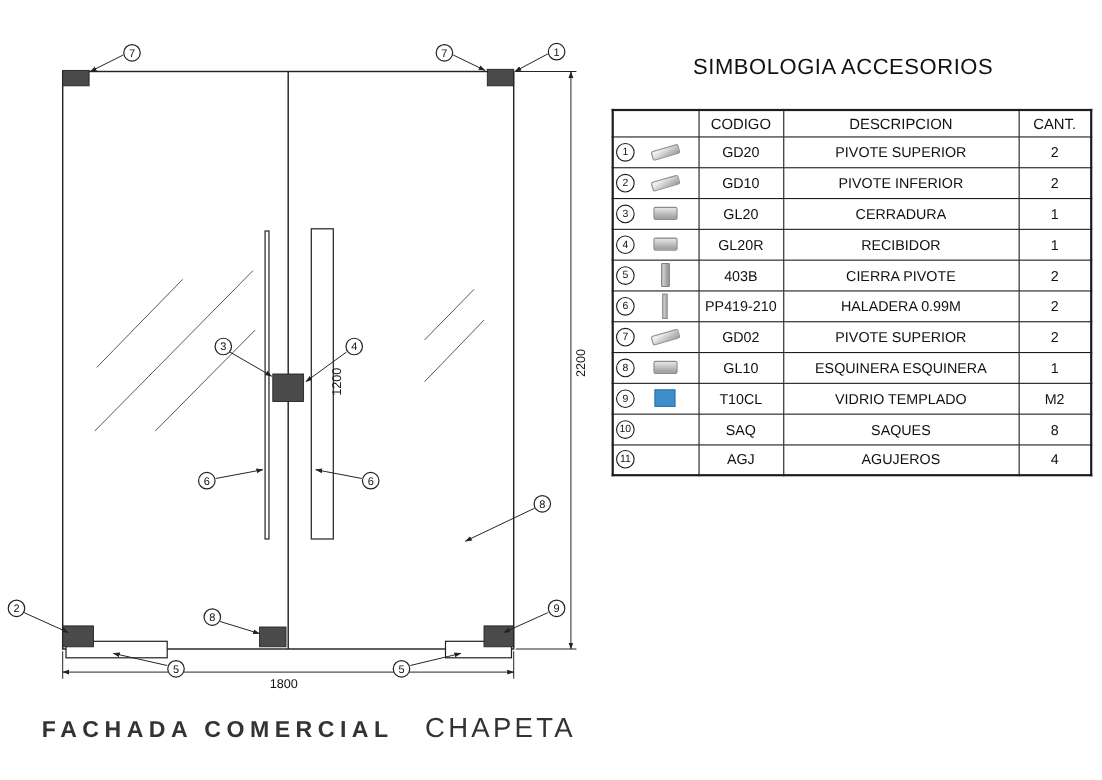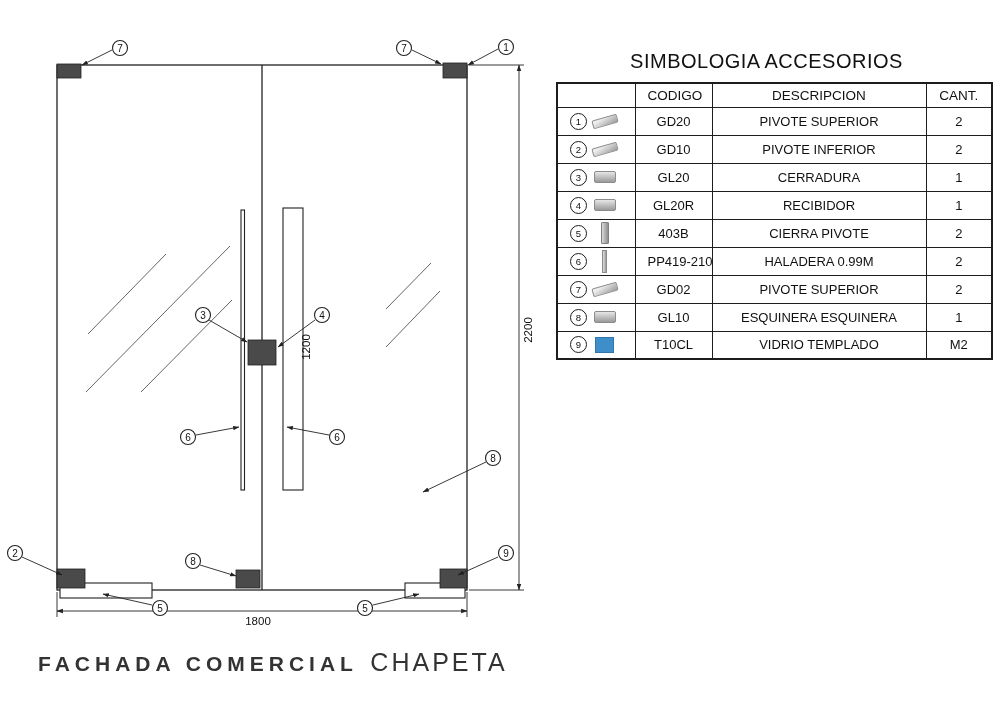--- a/index.html
+++ b/index.html
@@ -8,45 +8,45 @@
        font-family:"Liberation Sans",sans-serif;color:#111}
 
   
   .drawing-svg{position:absolute;left:0;top:0}
   .dim-text{font-size:11.5px;fill:#111;text-anchor:middle;font-family:"Liberation Sans",sans-serif}
   .callout-num{font-size:10px;fill:#111;text-anchor:middle;font-family:"Liberation Sans",sans-serif}
 
   
   .acc-panel{position:absolute;left:556px;top:50px;width:421px}
   .table-title{font-size:20px;text-align:center;color:#111;letter-spacing:.5px;
-               margin-bottom:9px;font-weight:400;white-space:nowrap}
+               margin-bottom:26px;font-weight:400;white-space:nowrap}
   table.acc{border-collapse:collapse;width:100%;table-layout:fixed;border:2px solid #1d1d1d}
   .acc th,.acc td{border:1.5px solid #1d1d1d;text-align:center;font-size:13px;height:28px;
-                  padding:0 12px;overflow:hidden;white-space:nowrap;vertical-align:middle}
+                  padding:0 2px;overflow:hidden;white-space:nowrap;vertical-align:middle}
   .acc th{font-size:13.5px;font-weight:400;height:24px}
   .col-item{width:78px}.col-codigo{width:77px}.col-desc{width:214px}.col-cant{width:66px}
   .cell-item{padding:0 3px}
   .item-flex{display:flex;align-items:center}
   .num-circle{flex:0 0 auto;width:17px;height:17px;border:1px solid #1d1d1d;border-radius:50%;
               font-size:9.5px;line-height:15px;text-align:center;display:inline-block;background:#fff}
   .icon{display:inline-block;margin:0 auto}
   .icon-pivot{width:26px;height:9px;background:linear-gradient(160deg,#eee 20%,#9c9c9c);
               border:1px solid #909090;border-radius:2px;transform:rotate(-16deg)}
   .icon-lock{width:22px;height:12px;background:linear-gradient(#e6e6e6,#9a9a9a);
              border:1px solid #8c8c8c;border-radius:2px}
   .icon-closer{width:8px;height:22px;background:linear-gradient(90deg,#d8d8d8,#8f8f8f);
                border:1px solid #808080;border-radius:1px}
   .icon-handle{width:5px;height:23px;background:linear-gradient(90deg,#e2e2e2,#9a9a9a);
                border:1px solid #8c8c8c}
   .icon-glass{width:19px;height:16px;background:#3d8ec9;border:1px solid #2f77ad}
 
   
   .main-title{position:absolute;left:38px;top:648px;color:#333;white-space:nowrap}
   .main-title .part{font-size:21px;letter-spacing:5px;font-weight:700}
-  .main-title .brand{font-size:25px;letter-spacing:3px;margin-left:8px;font-weight:400}
+  .main-title .brand{font-size:25px;letter-spacing:3px;margin-left:24px;font-weight:400}
 </style>
 </head>
 <body>
 
 <svg class="drawing-svg" width="560" height="650" viewBox="0 0 560 650">
   <defs>
     <marker id="arr" viewBox="0 0 8 8" markerWidth="7" markerHeight="7" refX="7.5" refY="4" orient="auto">
       <path d="M0,1.2 L8,4 L0,6.8 z" fill="#222"></path>
     </marker>
     <marker id="arrs" viewBox="0 0 8 8" markerWidth="7" markerHeight="7" refX="0.5" refY="4" orient="auto">
@@ -273,20 +273,40 @@
         <td class="cell-item">
             <div class="item-flex">
           <span class="num-circle">9</span>
           <span class="icon icon-glass"></span>
             </div>
           </td>
         <td>T10CL</td>
         <td>VIDRIO TEMPLADO</td>
         <td>M2</td>
       </tr>
+      <tr>
+        <td class="cell-item">
+            <div class="item-flex">
+          <span class="num-circle">10</span>
+            </div>
+          </td>
+        <td>SAQ</td>
+        <td>SAQUES</td>
+        <td>8</td>
+      </tr>
+      <tr>
+        <td class="cell-item">
+            <div class="item-flex">
+          <span class="num-circle">11</span>
+            </div>
+          </td>
+        <td>AGJ</td>
+        <td>AGUJEROS</td>
+        <td>4</td>
+      </tr>
     </tbody>
   </table>
 </div>
 
 <div class="main-title">
   <span class="part">FACHADA COMERCIAL</span>
   <span class="brand">CHAPETA</span>
 </div>
 
 </body></html>

